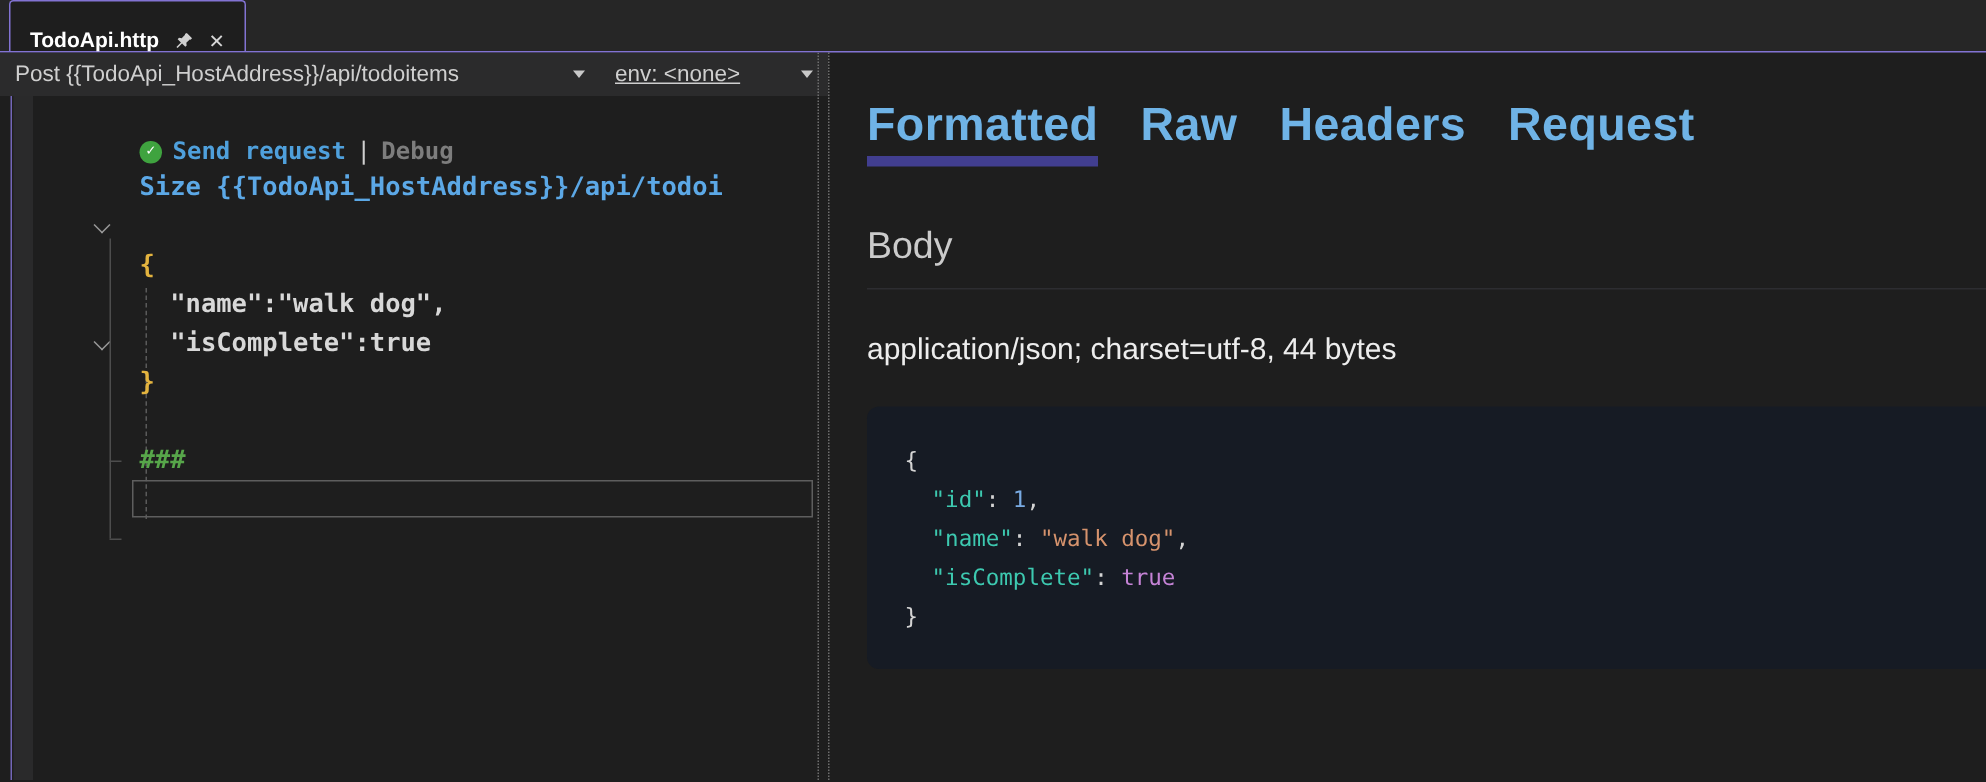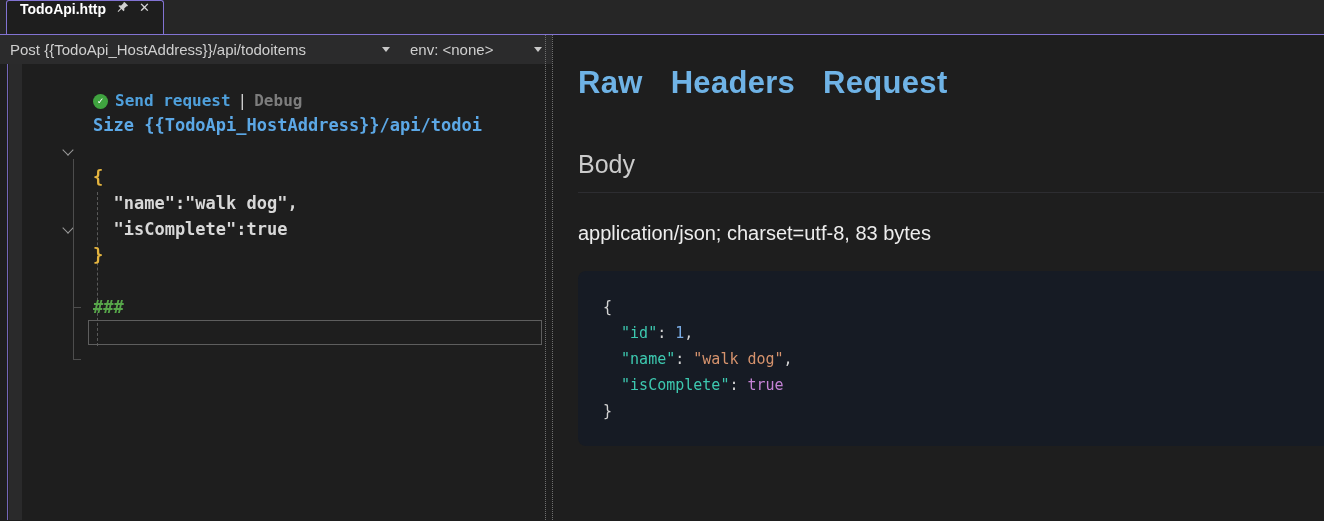--- a/index.html
+++ b/index.html
@@ -2,41 +2,41 @@
 <html style="--accent: #8273d3; --tab-underline: #413e8f; --status-red: #ed3333; --tab-blue: #6fb3e6; --editor-blue: #5ca8e6; --editor-gold: #e4b43f; --editor-green: #57a64a; --editor-link: #4fa0dc; --json-key: #3dc9b0; --json-string: #d6936d; --json-number: #79abe3; --json-bool: #c583d6; --codeblock-bg: #161b24;"><head>
 <meta charset="utf-8">
 <style>
   * { margin:0; padding:0; box-sizing:border-box; }
   html,body { width:1324px; height:521px; overflow:hidden; background:#1e1e1e;
               font-family:"Liberation Sans", sans-serif; }
 
   
   .tabstrip { height:35px; background:#262626; border-bottom:1px solid var(--accent,#8273d3);
               display:flex; align-items:flex-end; }
-  .tab { margin-left:6px; height:34px; display:flex; align-items:flex-start; gap:10px;
+  .tab { margin-left:6px; height:34px; display:flex; align-items:flex-end; gap:10px;
          padding:0 13px; background:#1e1e1e; border:1px solid var(--accent,#8273d3);
          border-bottom:none; border-radius:3px 3px 0 0; }
   .tab-title { color:#ffffff; font-size:14px; font-weight:bold; }
   .tab-icon { display:inline-flex; width:13px; height:13px; color:#d0d0d0; }
   .tab-close { color:#d6d6d6; font-size:13px; line-height:13px; }
 
   
   .main { display:flex; height:485px; }
   .left-pane { position:relative; width:553px; border-right:1px dotted #6f6f6f; overflow:hidden; }
   .left-pane::after { content:""; position:absolute; top:0; bottom:0; right:6px;
                       border-right:1px dotted #6f6f6f; }
   .right-pane { flex:1; position:relative; padding-left:25px; overflow:hidden; }
 
   
   .toolbar { height:29px; background:#2b2b2c; display:flex; align-items:center;
              font-size:15px; color:#cfcfcf; }
   .combo { display:flex; align-items:center; justify-content:space-between;
            padding:0 10px; height:100%; }
   .combo-req { flex:1; }
-  .combo-env { width:152px; }
+  .combo-env { width:152px;text-decoration:underline; }
   .caret-down { width:0; height:0; border-left:4px solid transparent;
                 border-right:4px solid transparent; border-top:5px solid #c8c8c8; margin-left:8px; }
 
   
   .editor { position:absolute; left:0; right:8px; top:29px; bottom:0; overflow:hidden;
             font-family:"DejaVu Sans Mono", monospace; font-size:17px; font-weight:600;
             color:#d8d8d8; }
   .accent-line { position:absolute; left:7px; top:29px; bottom:0; width:1px;
                  background:var(--accent,#8273d3); opacity:.85; }
   .glyph-margin { position:absolute; left:9px; width:13px; top:29px; bottom:0; background:#2a2a2b; }
@@ -150,28 +150,29 @@
         <div class="ln"><span class="tok-gold">}</span></div>
         <div class="ln"></div>
         <div class="ln"><span class="tok-green">###</span></div>
       </div>
     </div>
   </div>
 
   <div class="right-pane">
 
     <div class="tabs-row">
+      <span class="rtab"><span>Formatted</span><span class="rtab-underline"></span></span>
       <span class="rtab">Raw</span>
       <span class="rtab">Headers</span>
       <span class="rtab">Request</span>
     </div>
 
     <div class="body-heading">Body</div>
     <div class="divider"></div>
-    <div class="content-type">application/json; charset=utf-8, 83 bytes</div>
+    <div class="content-type">application/json; charset=utf-8, 44 bytes</div>
 
     <div class="code-block">
       <div class="j-ln">{</div>
       <div class="j-ln j-indent"><span class="j-key">"id"</span><span>: </span><span class="j-num">1</span><span>,</span></div>
       <div class="j-ln j-indent"><span class="j-key">"name"</span><span>: </span><span class="j-str">"walk dog"</span><span>,</span></div>
       <div class="j-ln j-indent"><span class="j-key">"isComplete"</span><span>: </span><span class="j-bool">true</span><span></span></div>
       <div class="j-ln">}</div>
     </div>
   </div>
 </div>

